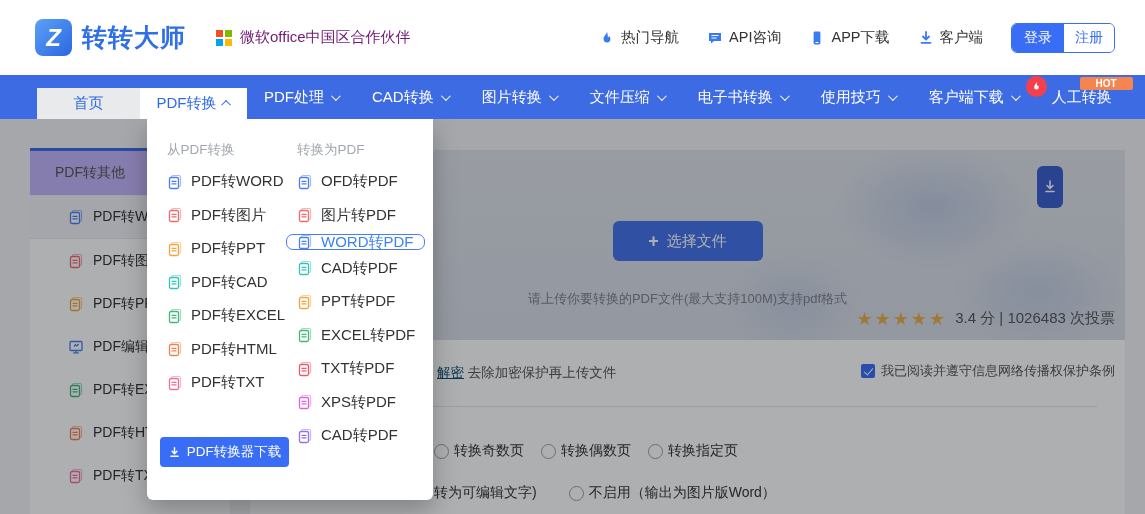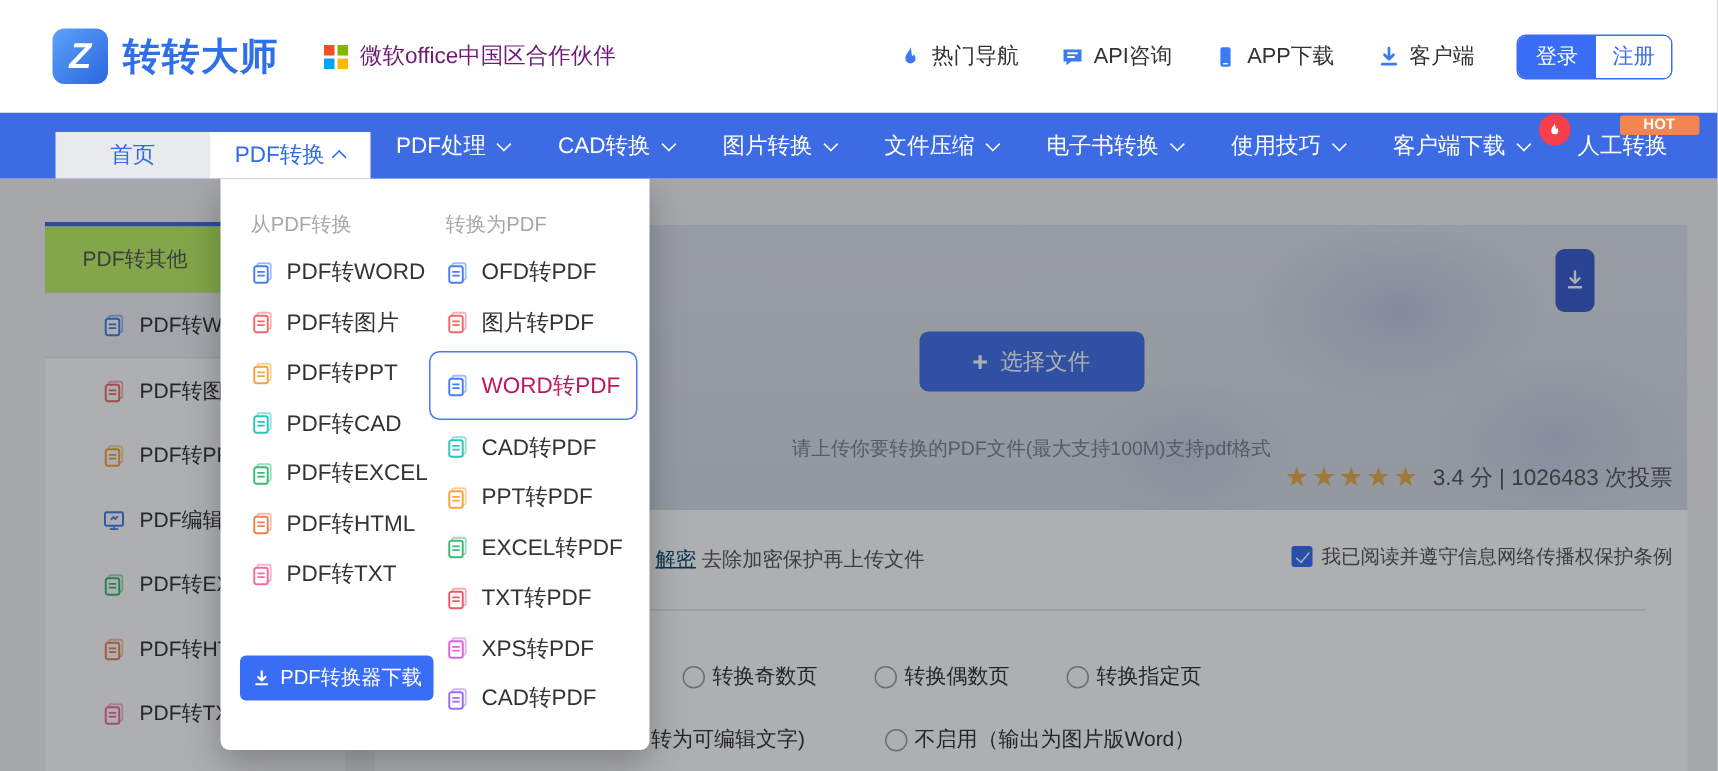--- a/index.html
+++ b/index.html
@@ -29,21 +29,21 @@
   .nav-item.tab-active { width:107px; height:31px; align-self:flex-end; background:#ffffff; color:#2e6be6; padding:0; }
   .caret { width:7px; height:7px; border-right:1.6px solid currentColor; border-bottom:1.6px solid currentColor; transform:rotate(45deg) translateY(-2px); }
   .caret.up { transform:rotate(-135deg) translateY(-2px); }
   .hot-badge { position:absolute; top:2px; right:-4px; background:#f5854f; color:#fff; font-size:10px; line-height:13px; padding:0 16px; border-radius:2px; font-weight:bold; }
   .flame-badge { position:absolute; top:1px; right:-12px; width:21px; height:21px; border-radius:50%; background:#f5404b; display:flex; align-items:center; justify-content:center; }
 
   
   .content { position:absolute; left:0; top:119px; width:1145px; height:395px; z-index:1; }
 
   .sidebar { position:absolute; left:30px; top:29px; width:200px; height:366px; background:#fff; border-top:3px solid #3d6be3; }
-  .sidebar-tab { height:45px; display:flex; align-items:center; padding-left:25px; font-size:14px; color:#555; background:#bef264; border-bottom:1px solid #ececec; }
+  .sidebar-tab { height:45px; display:flex; align-items:center; padding-left:25px; font-size:14px; color:#555; background:#c4b5fd; border-bottom:1px solid #ececec; }
   .sb-item { height:43px; display:flex; align-items:center; gap:9px; padding-left:38px; font-size:14px; color:#333; cursor:pointer; white-space:nowrap; }
   .sb-item.selected { background:#f0f2f7; border-bottom:1px solid #e8e8e8; }
 
   .main-card { position:absolute; left:250px; top:31px; width:875px; height:364px; background:#fff; }
   .banner { position:absolute; left:0; top:0; width:875px; height:190px; overflow:hidden; background:
       radial-gradient(140px 90px at 78% 30%, rgba(120,150,210,.28), transparent 70%),
       radial-gradient(120px 80px at 90% 75%, rgba(120,150,210,.22), transparent 70%),
       radial-gradient(100px 70px at 62% 80%, rgba(120,150,210,.18), transparent 70%),
       linear-gradient(#dfe3ea,#d8dde6); }
   .select-btn { position:absolute; left:50%; top:71px; transform:translateX(-50%); width:150px; height:40px; background:#4374eb; color:#fff; border:none; border-radius:6px; font-size:15px; cursor:pointer; display:flex; align-items:center; justify-content:center; gap:8px; }
@@ -54,35 +54,35 @@
   .stars { color:#e8af4a; font-size:18px; letter-spacing:2px; font-family:"DejaVu Sans",sans-serif; }
 
   .decrypt-row { position:absolute; left:187px; top:214px; font-size:13.5px; color:#555; white-space:nowrap; }
   .decrypt-row a { color:#0c4a6e; text-decoration:underline; cursor:pointer; }
   .agree-row { position:absolute; right:10px; top:212px; display:flex; align-items:center; gap:6px; font-size:13px; color:#555; }
   .checkbox { width:14px; height:14px; border-radius:2px; background:#3a6df5; position:relative; cursor:pointer; flex:none; }
   .checkbox::after { content:""; position:absolute; left:4.5px; top:1.5px; width:4px; height:8px; border-right:1.6px solid #fff; border-bottom:1.6px solid #fff; transform:rotate(40deg); }
   .divider { position:absolute; left:28px; right:28px; top:256px; height:1px; background:#e4e4e4; }
   .radio-row1 { position:absolute; left:184px; top:292px; display:flex; gap:17px; }
   .radio-row2 { position:absolute; left:184px; top:334px; display:flex; align-items:center; font-size:14px; color:#333; }
-  .radio-item { display:flex; align-items:center; gap:5px; font-size:14px; color:#333; cursor:pointer; white-space:nowrap;margin-left:21px; }
+  .radio-item { display:flex; align-items:center; gap:5px; font-size:14px; color:#333; cursor:pointer; white-space:nowrap; }
   .radio-dot { width:15px; height:15px; border-radius:50%; border:1px solid #9aa0a8; background:#fff; flex:none; }
   .ocr-partial { white-space:nowrap; margin-right:32px; }
 
   .dim-overlay { position:absolute; left:0; top:119px; width:1145px; height:395px; background:rgba(10,12,18,0.33); z-index:10; pointer-events:none; }
 
   
   .dropdown { position:absolute; left:147px; top:119px; width:286px; height:381px; background:#fff; border-radius:0 0 6px 6px; box-shadow:0 10px 24px rgba(0,0,0,.25); z-index:30; }
   .dd-col { position:absolute; top:22px; }
   .dd-col.c1 { left:20px; width:122px; }
   .dd-col.c2 { left:150px; width:128px; }
   .dd-title { font-size:13.5px; color:#a3a8b0; height:24px; }
   .dd-item { height:33.5px; display:flex; align-items:center; gap:8px; font-size:15px; color:#333; cursor:pointer; white-space:nowrap; }
   .dd-item svg { flex:none; }
-  .dd-item.hl { border:1px solid #4a7df0; border-radius:7px; color:#be185d; height:46px; margin:2px 0 1.5px -11px; padding:0 10px; }
+  .dd-item.hl { border:1px solid #4a7df0; border-radius:7px; color:#3b82f6; height:16px; margin:2px 0 1.5px -11px; padding:0 10px; }
   .dd-dl-btn { position:absolute; left:13px; top:318px; width:129px; height:30px; background:#3a6df5; color:#fff; border:none; border-radius:4px; font-size:13.5px; cursor:pointer; display:flex; align-items:center; justify-content:center; gap:6px; }
 </style>
 </head>
 <body>
 
 <div class="header">
   <div class="logo">
     <div class="logo-tile">Z</div>
     <div class="logo-text">转转大师</div>
   </div>

